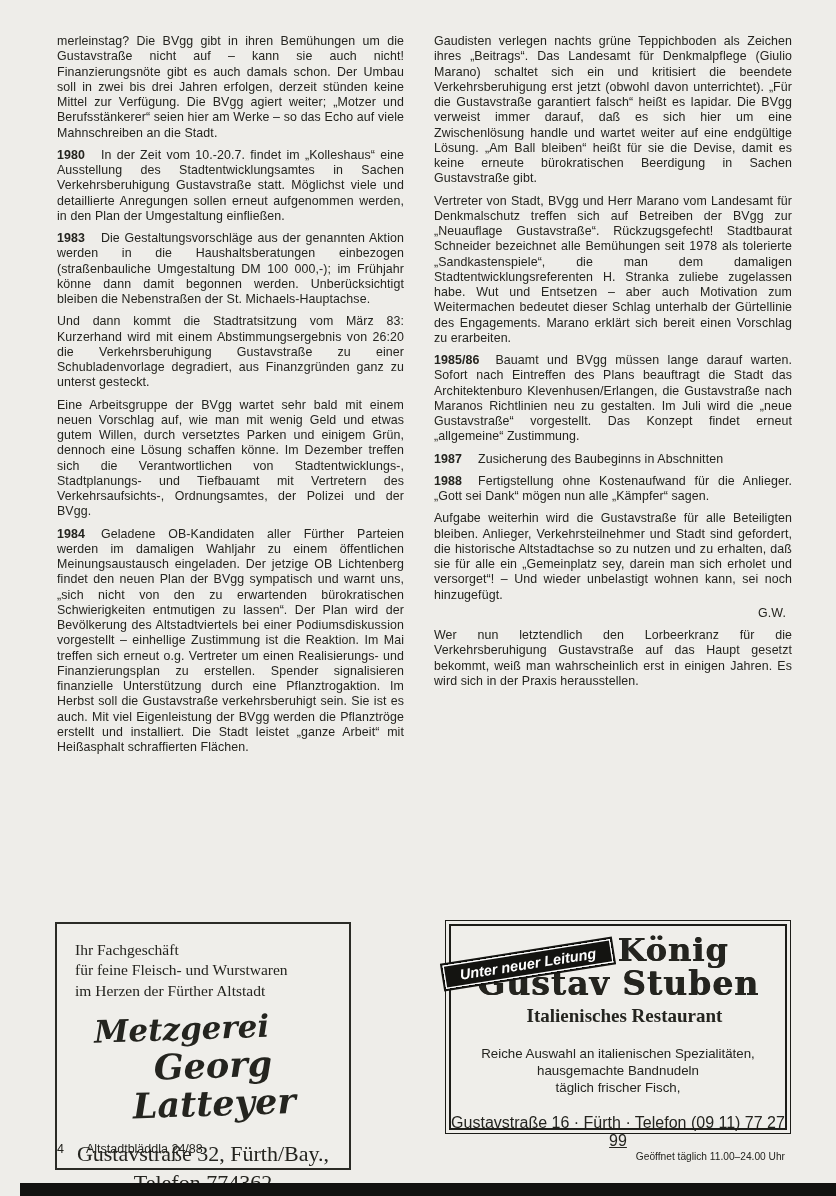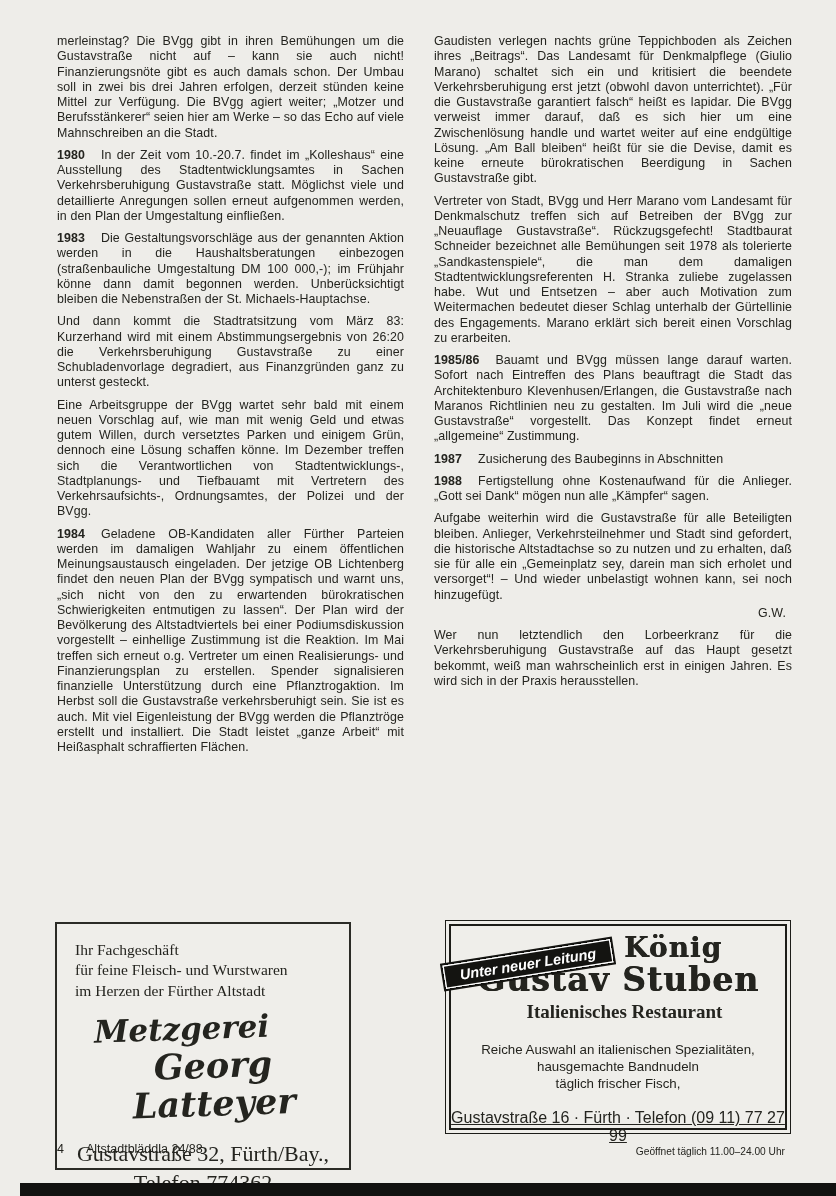--- a/index.html
+++ b/index.html
@@ -95,21 +95,21 @@
     box-shadow:inset 0 0 0 1.5px #fff, 0 0 0 2px #141411;
     white-space:nowrap;
   }
   .rest-name {
     font-family:"DejaVu Serif", serif;
     font-weight:bold;
     line-height:1.02;
     letter-spacing:1px;
     text-shadow:.6px 0 currentColor;
   }
-  .rest-name .line1 { display:block; font-size:28px; padding-left:110px; }
+  .rest-name .line1 { display:block; font-size:32px; padding-left:110px; }
   .rest-name .line2 { display:block; font-size:33px; }
   .rest-subtitle {
     font-family:"Liberation Serif", serif;
     font-weight:bold;
     font-size:19px;
     margin-top:5px;
     padding-left:13px;
   }
   .rest-desc { font-size:13.3px; line-height:1.26; margin-top:19px; }
   .rest-contact { font-size:16px; margin-top:17px;text-decoration:underline; }

